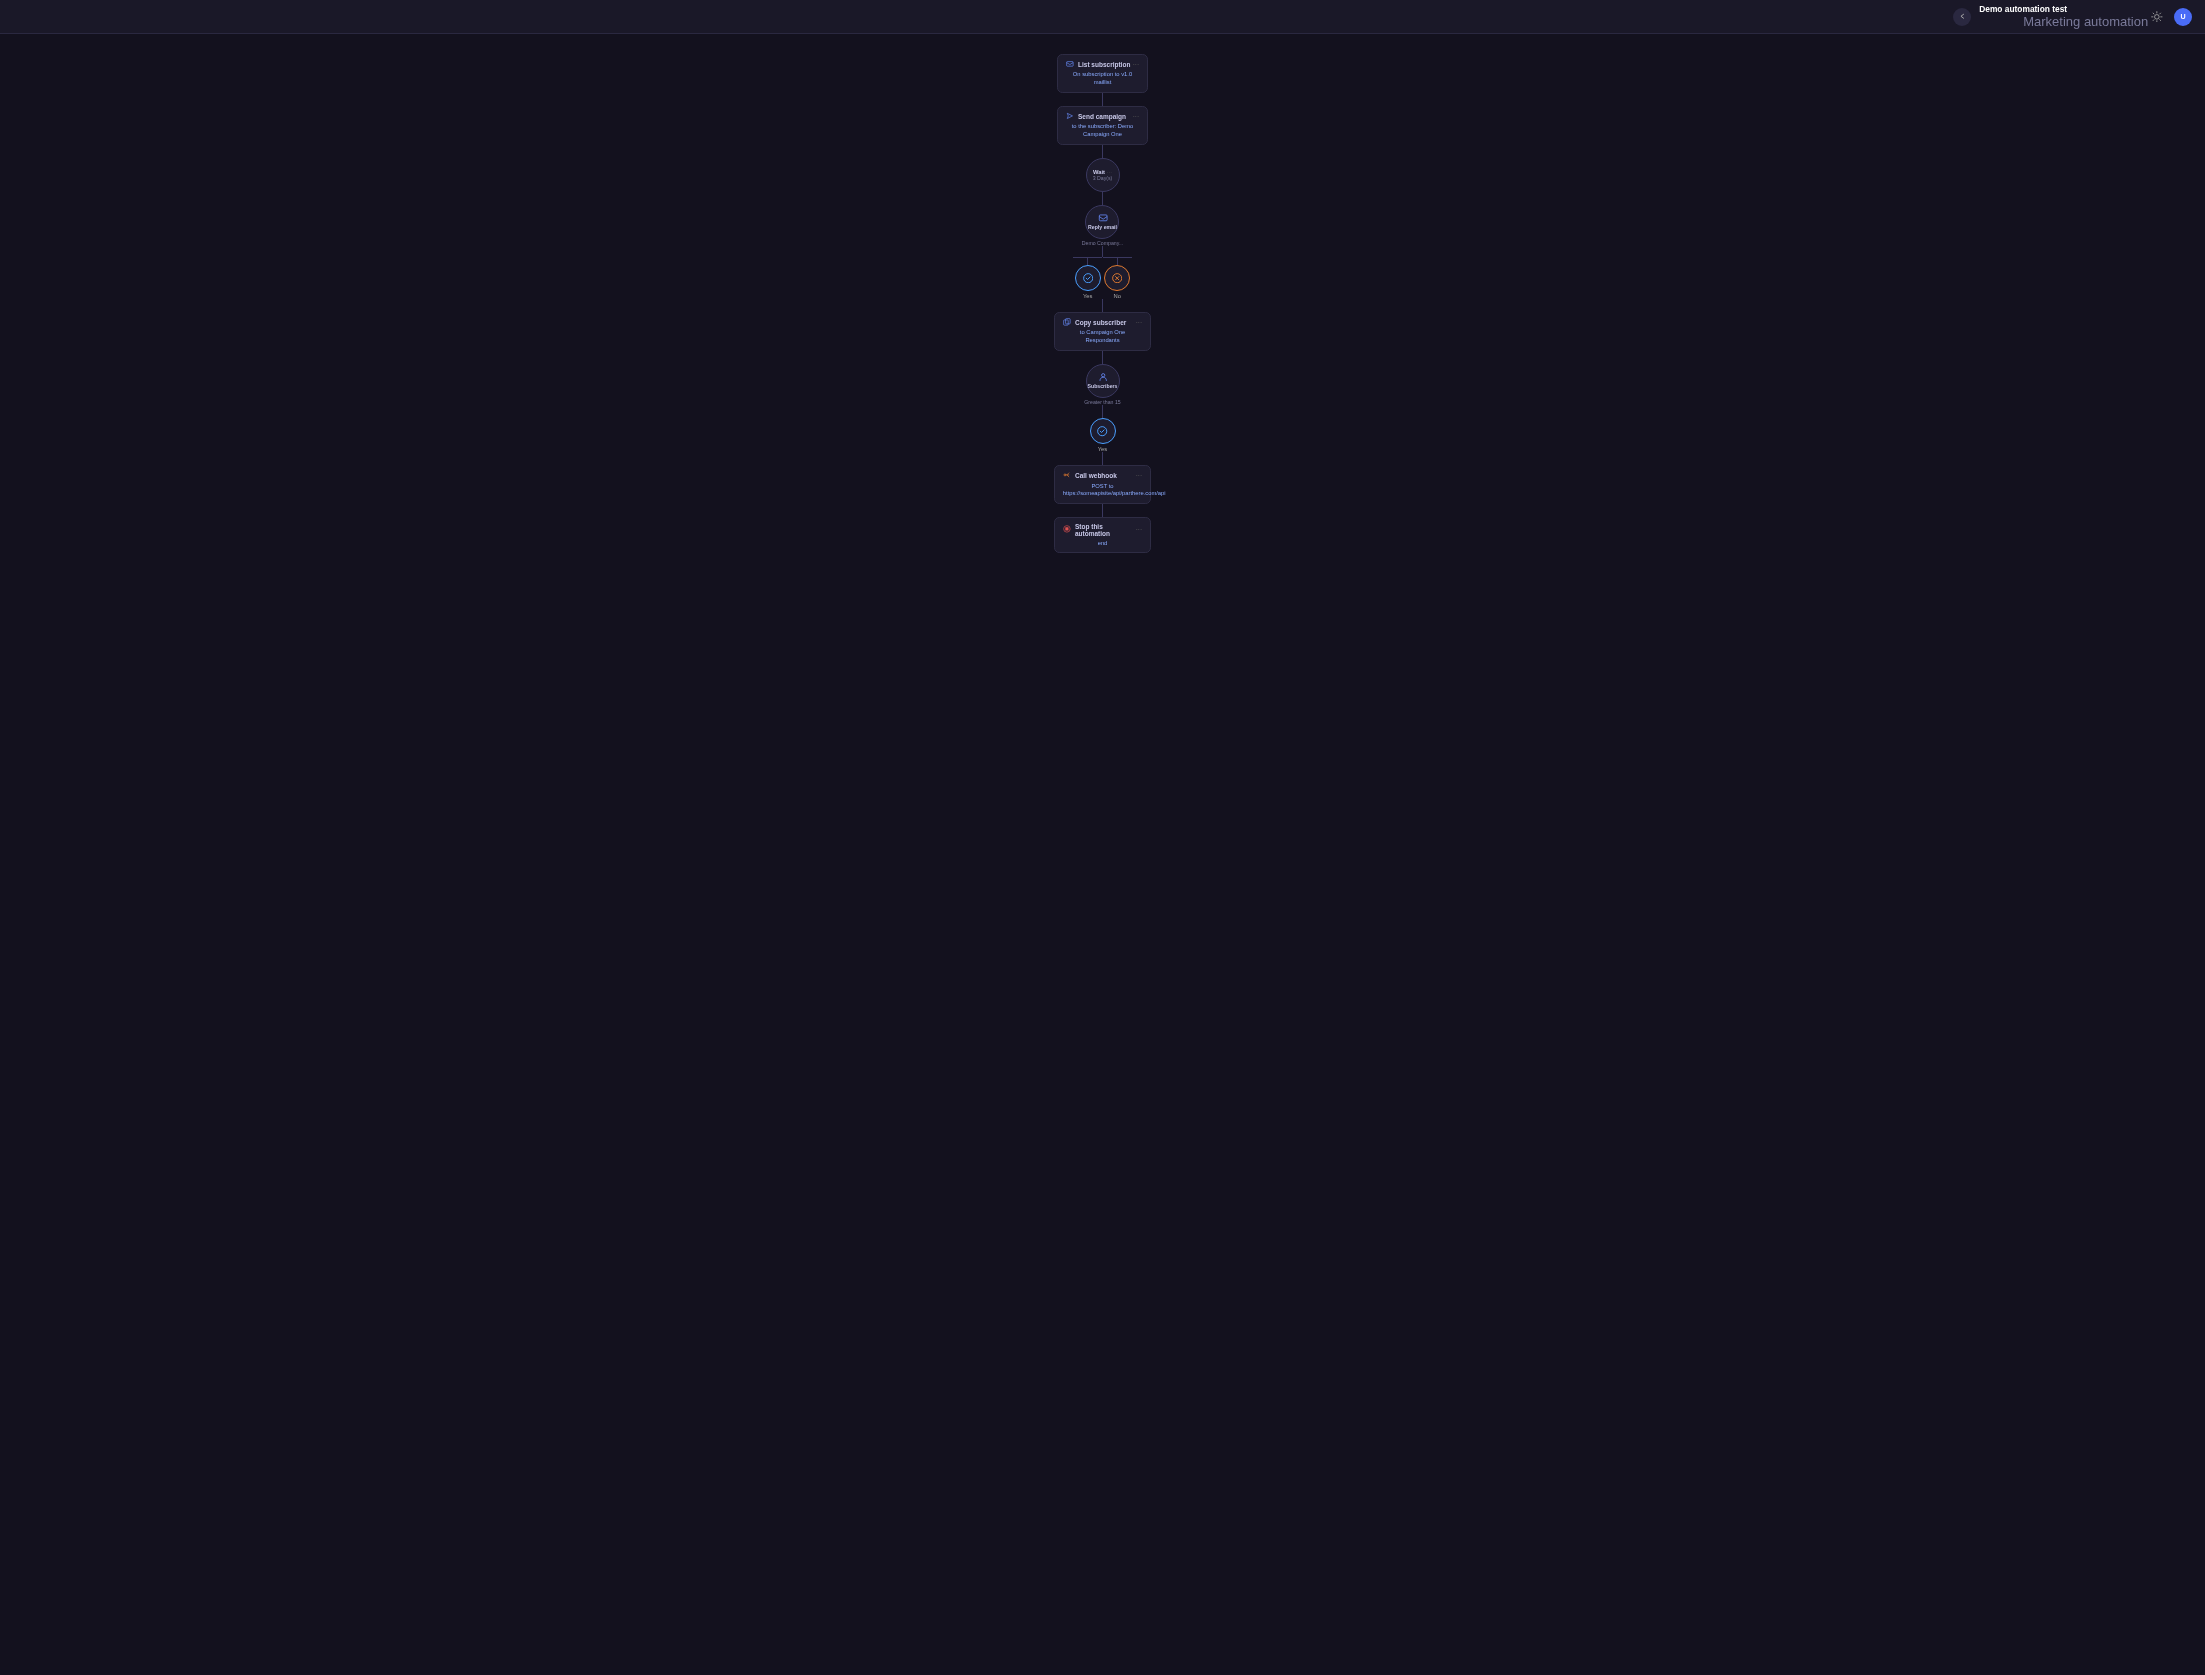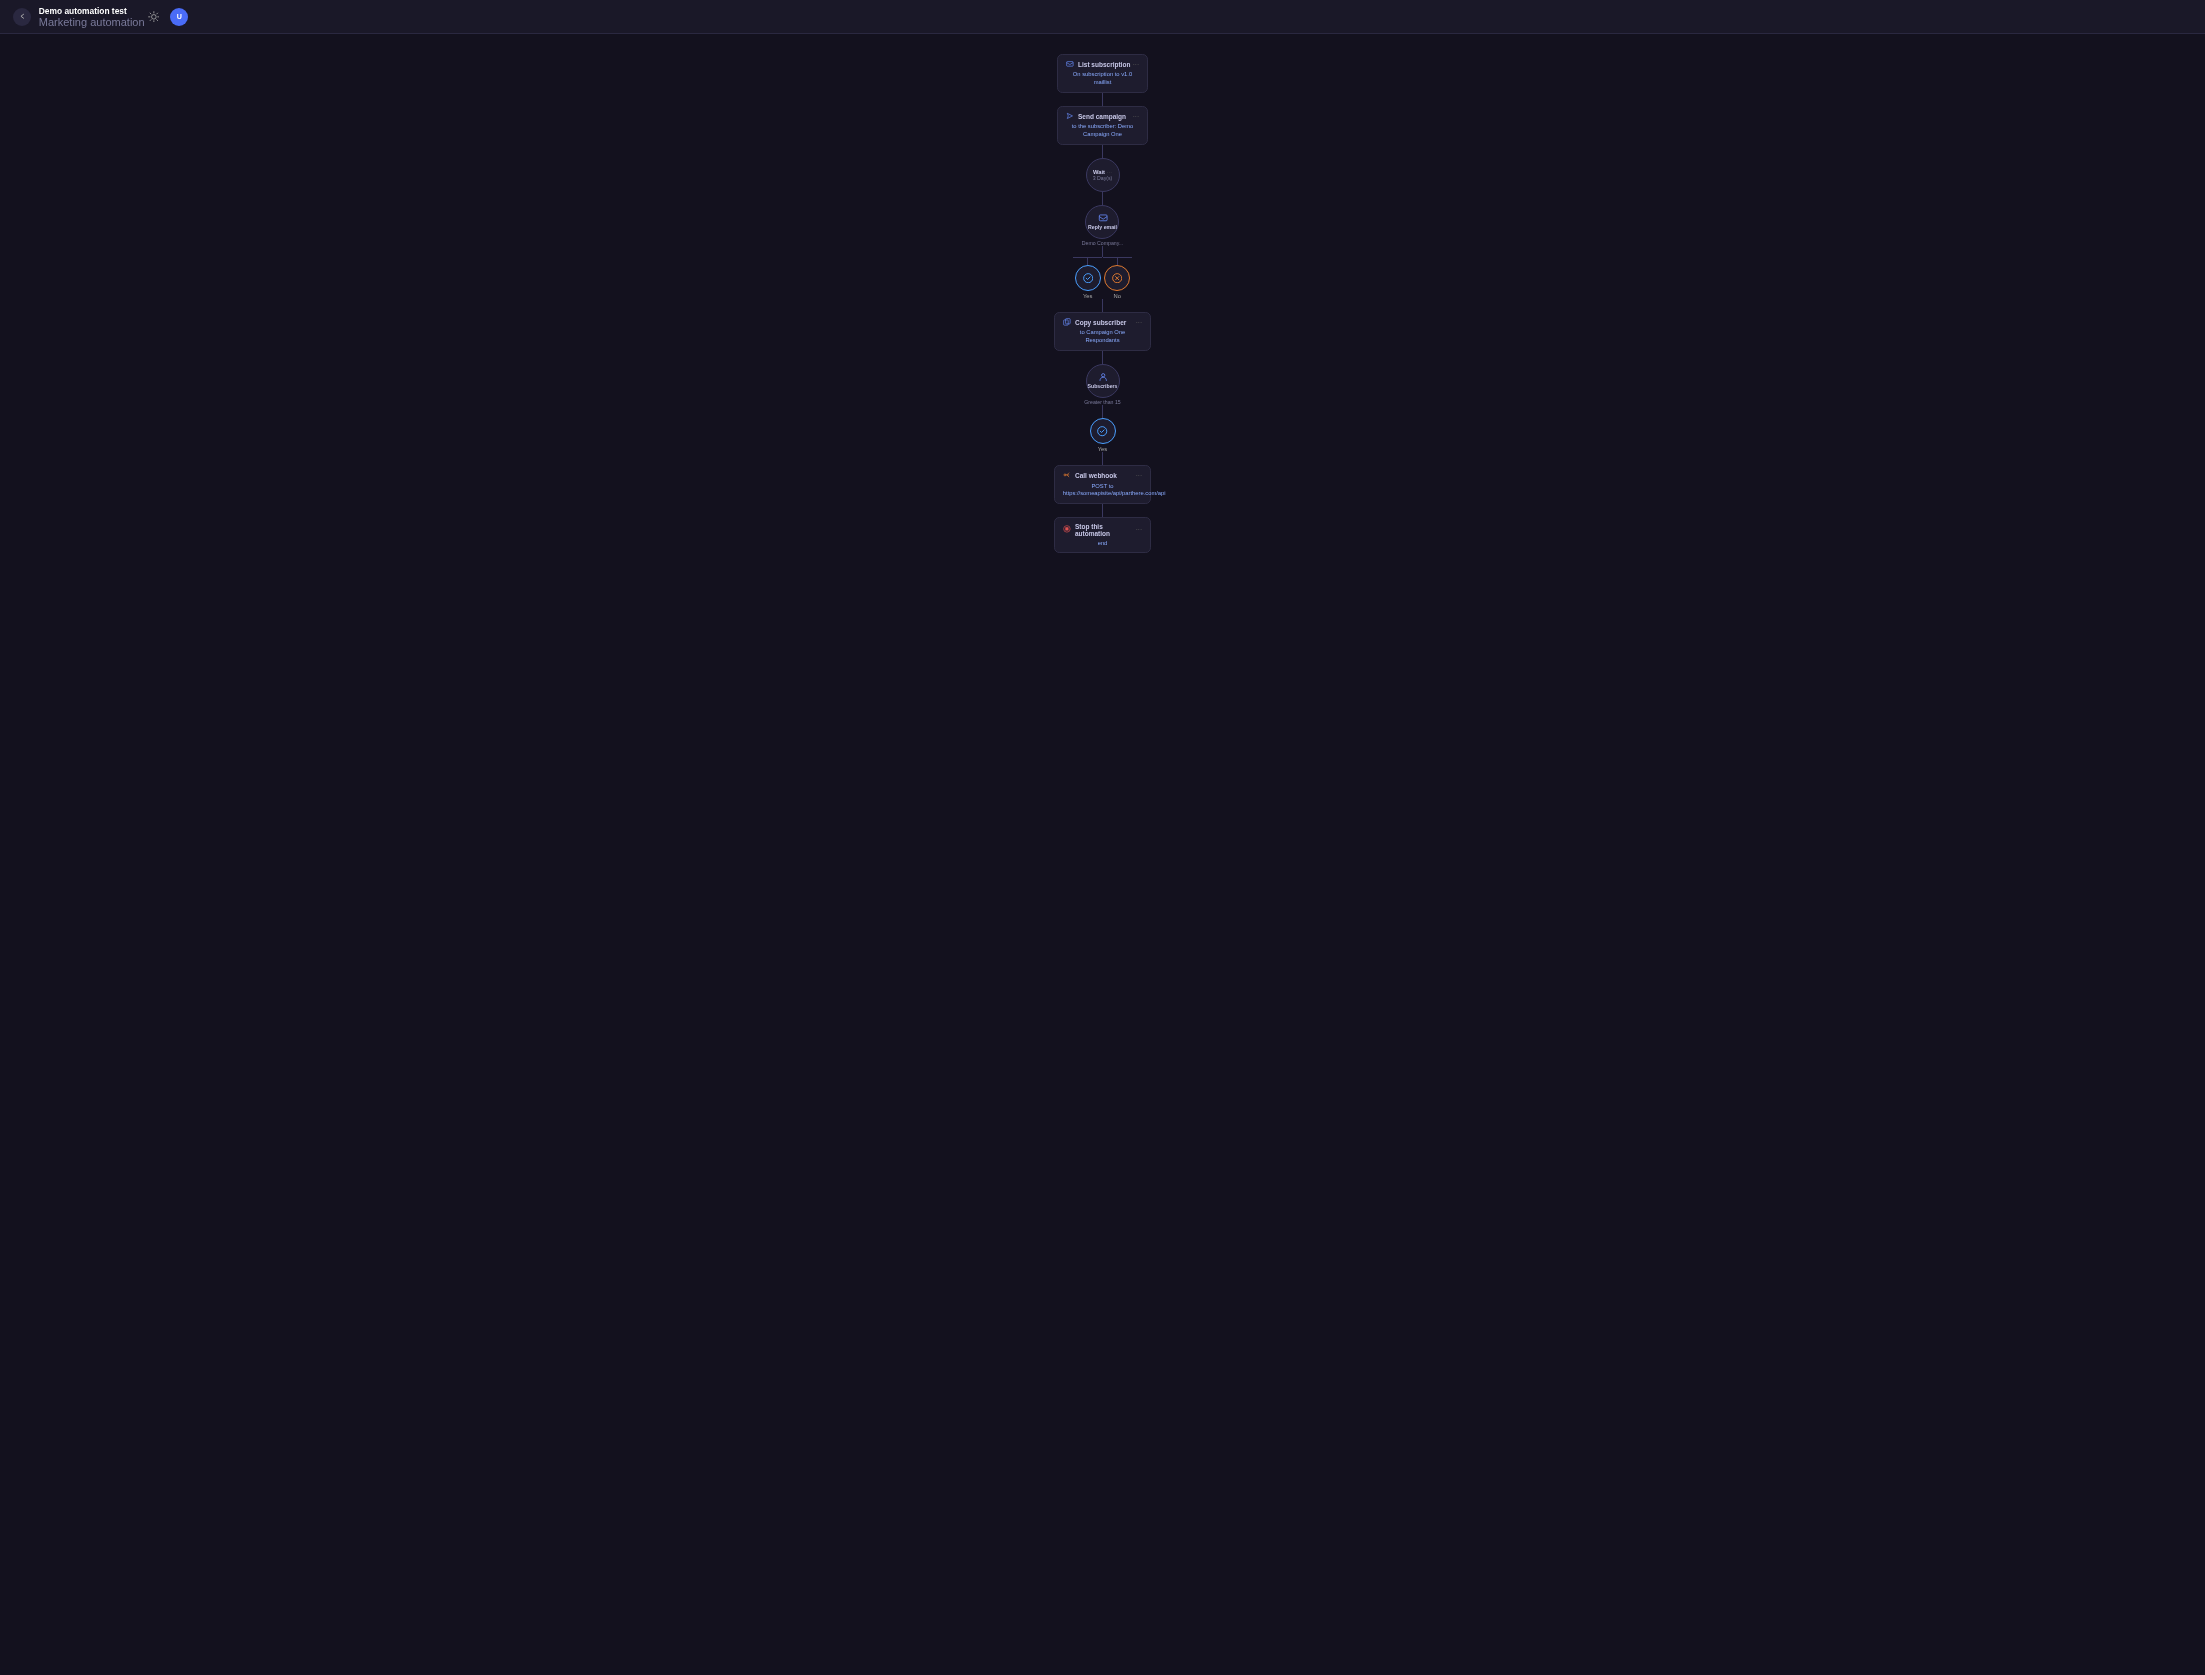--- a/index.html
+++ b/index.html
@@ -8,21 +8,21 @@
       color: #fff;
       font-family: -apple-system, BlinkMacSystemFont, 'Segoe UI', sans-serif;
       height: 100vh;
       overflow: hidden;
     }
 
     
     .header {
       display: flex;
       align-items: center;
-      justify-content: flex-start;
+      justify-content: flex-end;
       background: #1a1828;
       padding: 6.5px 13px;
       height: 34px;
       border-bottom: 0.6px solid #2a2840;
     }
     .header-left {
       display: flex;
       align-items: center;
       gap: 7.8px;
     }
@@ -33,21 +33,21 @@
       background: #2a2840;
       border: none;
       color: #aaa;
       cursor: pointer;
       display: flex;
       align-items: center;
       justify-content: center;
       font-size: 9px;
     }
     .header-title { font-size: 8.4px; font-weight: 600; color: #fff; }
-    .header-subtitle { font-size: 11px; color: #7a7a9a; }
+    .header-subtitle { font-size: 13px; color: #7a7a9a; margin-left: 44px; }
     .header-right {
       display: flex;
       align-items: center;
       gap: 7.8px;
     }
     .sun-icon {
       width: 18px; height: 18px;
       color: #aaa;
       display: flex; align-items: center; justify-content: center;
     }

